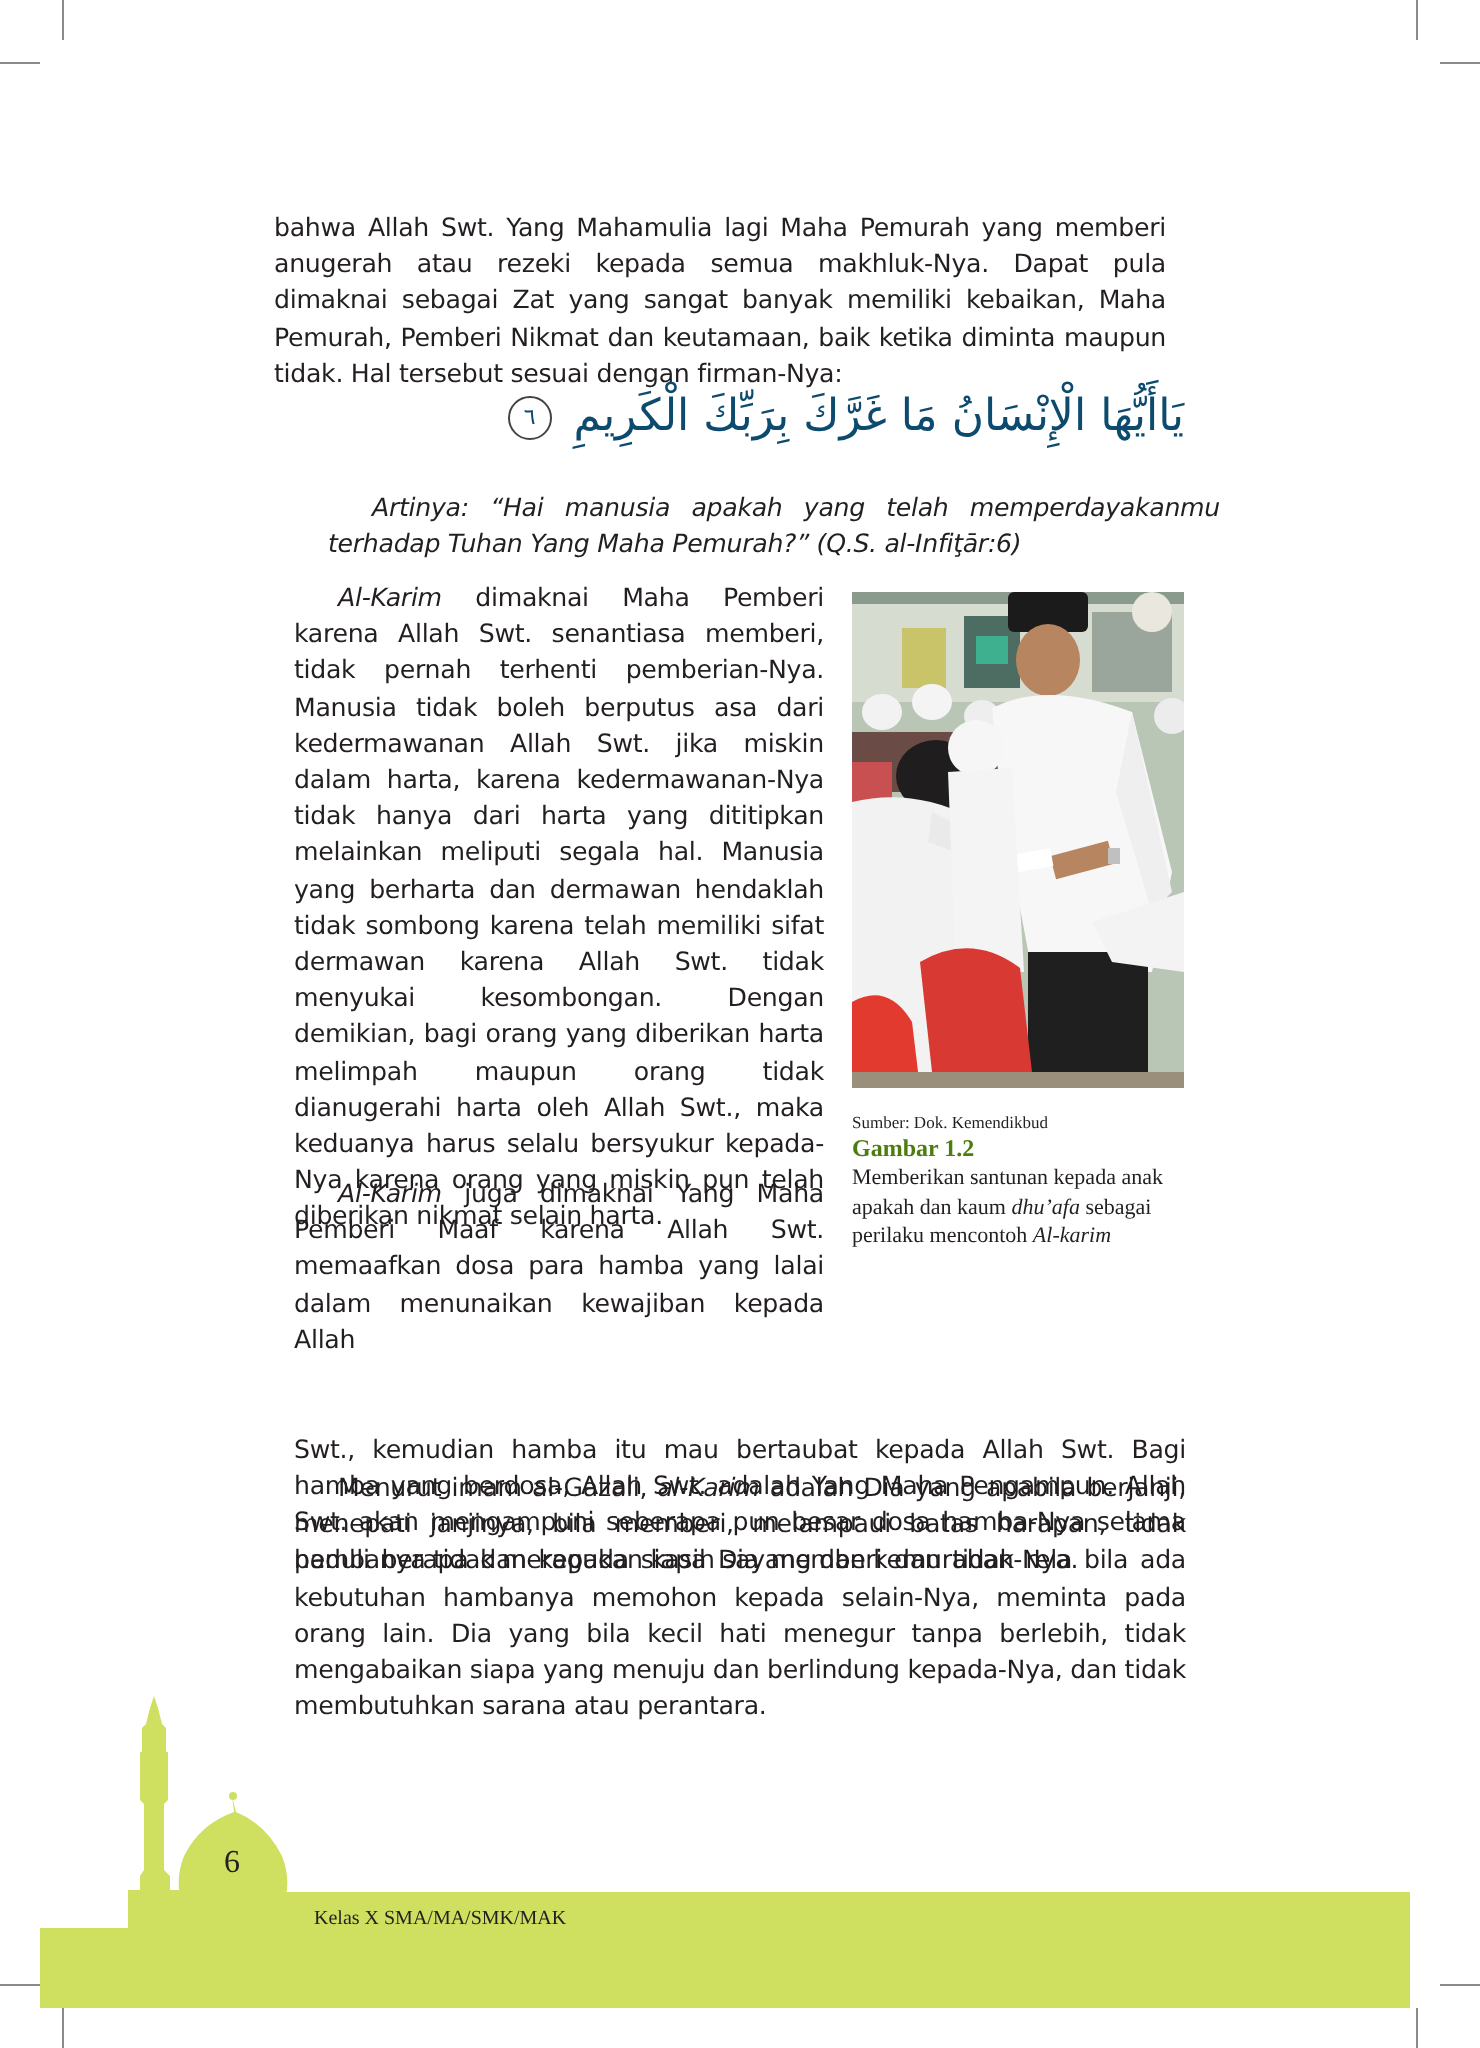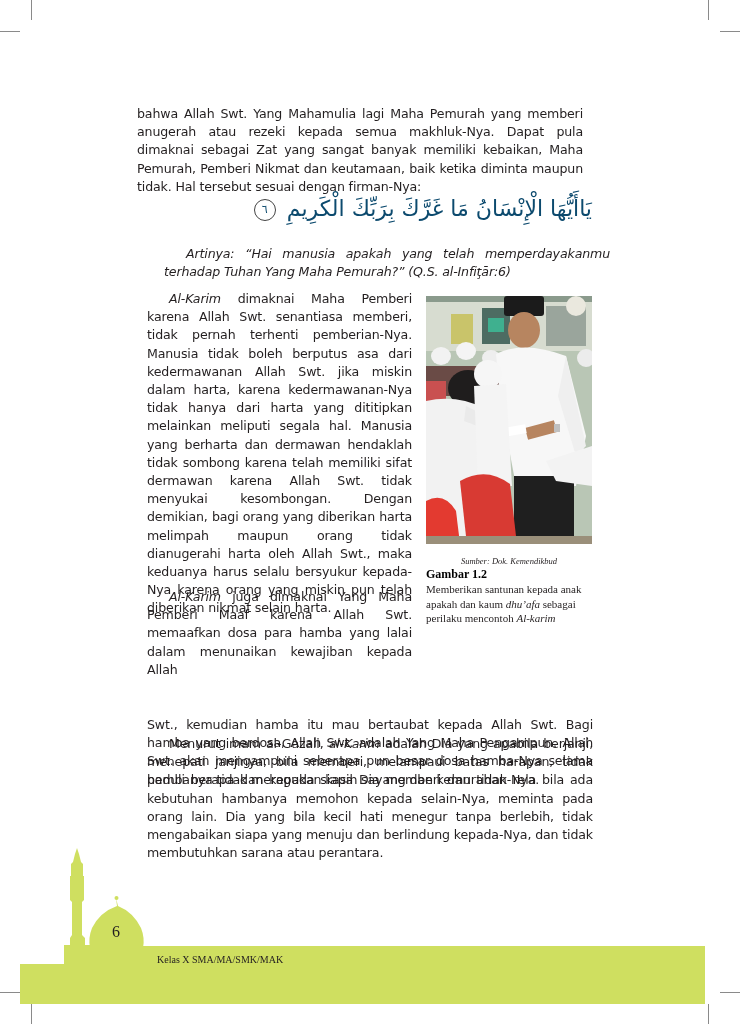--- a/index.html
+++ b/index.html
@@ -18,22 +18,22 @@
   #para-3 { left: 147px; top: 290px; width: 265px; }
   #para-4a { left: 147px; top: 588px; width: 265px; }
   #para-4b { left: 147px; top: 688px; width: 446px; margin-top: 28px; }
   #para-5 { left: 147px; top: 735px; width: 446px; }
 
   .verse { position: absolute; left: 330px; top: 196px; width: 262px; height: 36px; direction: rtl; font-family: "DejaVu Sans", sans-serif; font-size: 22px; color: #0c4a6e; white-space: nowrap; text-align: right; }
   .verse-mark { display: inline-block; width: 20px; height: 20px; border: 1.5px solid #444; border-radius: 50%; font-size: 11px; text-align: center; line-height: 20px; vertical-align: middle; margin-right: 4px; }
 
   .photo { position: absolute; left: 426px; top: 296px; width: 166px; height: 248px; overflow: hidden; background: #c9d2c4; }
 
-  .caption-source { position: absolute; left: 426px; top: 556px; width: 166px; font-family: "Liberation Serif", serif; font-size: 8.5px; color: #231f20; text-align: center; font-style: italic; }
-  .caption-title { position: absolute; left: 426px; top: 567px; font-family: "Liberation Serif", serif; font-weight: bold; font-size: 12px; color: #000000; }
+  .caption-source { position: absolute; left: 426px; top: 556px; width: 166px; font-family: "Liberation Serif", serif; font-size: 8.5px; color: #231f20; text-align: left; }
+  .caption-title { position: absolute; left: 426px; top: 567px; font-family: "Liberation Serif", serif; font-weight: bold; font-size: 12px; color: #4d7c0f; }
   .caption-text { position: absolute; left: 426px; top: 582px; width: 170px; font-family: "Liberation Serif", serif; font-size: 11px; line-height: 14.5px; color: #231f20; }
 
   .footer-svg { position: absolute; left: 0; top: 840px; }
   .page-number { position: absolute; left: 112px; top: 923px; font-family: "Liberation Serif", serif; font-size: 16px; color: #231f20; }
   .footer-title { position: absolute; left: 157px; top: 927px; font-family: "Liberation Serif", serif; font-size: 10px; color: #231f20; margin-top: 27px; }
 </style>
 </head>
 <body>
 
 <div class="crop" style="left:31px;top:0;width:1px;height:20px;"></div>

